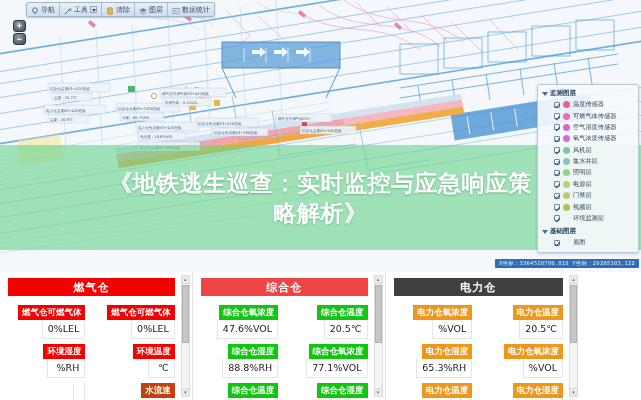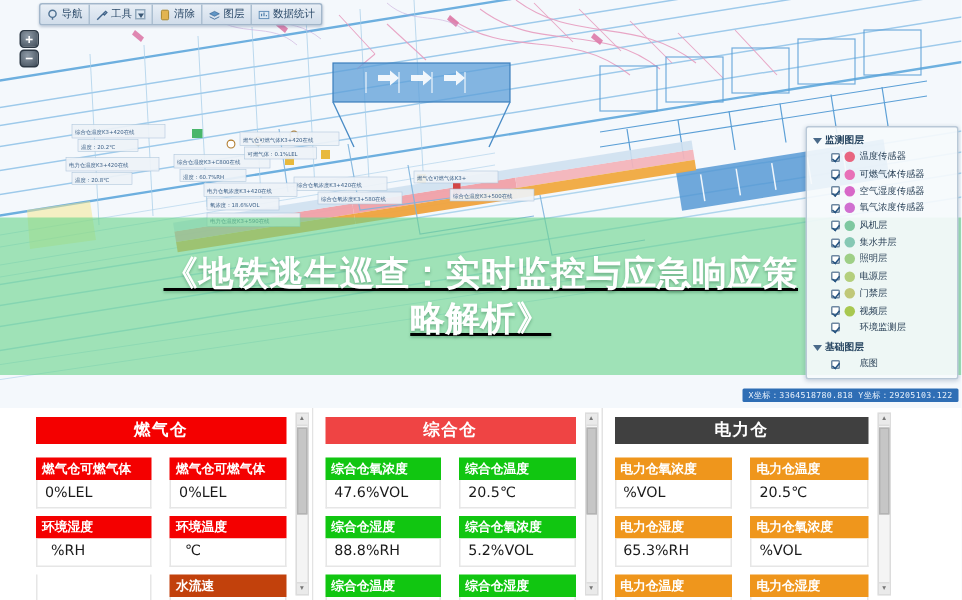--- a/index.html
+++ b/index.html
@@ -106,32 +106,32 @@
     font-size: 5.5px; padding: 1px 4px; border-radius: 1px;
     white-space: nowrap; letter-spacing: .2px;
     font-family: "DejaVu Sans Mono", monospace;
   }
 
   
   #title-band {
     position: absolute; left: 0; top: 145px; width: 641px; height: 105px;
     background: rgba(106, 213, 140, .62);
     z-index: 25;
-    display: flex; flex-direction: column; align-items: center; justify-content: center; text-decoration: underline;
+    display: flex; flex-direction: column; align-items: center; justify-content: center;
   }
   #title-band .tline {
     color: #ffffff; font-weight: bold; font-size: 23px; line-height: 30px;
     letter-spacing: .5px; text-align: center;
     text-shadow: 0 1px 2px rgba(20,90,50,.35);
     font-family: "DejaVu Sans", sans-serif;
   }
 
   
   #panels {
-    position: absolute; left: 16px; top: 272px; width: 580px; height: 128px;
+    position: absolute; left: 0; top: 272px; width: 580px; height: 128px;
     display: flex; gap: 0px; background: #ffffff;
   }
   .panel {
     position: relative; height: 128px; overflow: hidden;
     border-right: 1px solid #e3e3e3;
     background: #ffffff;
     padding: 4px 4px 0 6px;
   }
   .panel.p0 { width: 213px; }
   .panel.p1 { width: 213px; }
@@ -140,21 +140,21 @@
   .pnl-head {
     height: 18px; line-height: 18px; text-align: center;
     color: #ffffff; font-weight: bold; font-size: 11px;
     margin: 2px 13px 9px 2px;
     letter-spacing: 1px;
   }
   .pnl-grid {
     display: grid; grid-template-columns: 1fr 1fr; gap: 5px 12px;
     margin-right: 13px; margin-left: 2px;
   }
-  .cell { display: flex; flex-direction: column; }
+  .cell { display: flex; flex-direction: column; align-items: flex-end; }
   .cell-lbl {
     color: #fff; font-size: 8.5px; font-weight: bold;
     padding: 2px 4px; line-height: 11px; white-space: nowrap;
     overflow: hidden;
   }
   .cell-val {
     border: 1px solid #e6e6e6; border-top: none;
     background: #fff; font-size: 9.5px; color: #1a1a1a;
     padding: 3px 5px; line-height: 12px; min-height: 18px;
     font-family: "DejaVu Sans", sans-serif;
@@ -552,21 +552,21 @@
       <div class="cell">
         <div class="cell-lbl" style="background:#11C611">综合仓温度</div>
         <div class="cell-val">20.5℃</div>
       </div>
       <div class="cell">
         <div class="cell-lbl" style="background:#11C611">综合仓湿度</div>
         <div class="cell-val">88.8%RH</div>
       </div>
       <div class="cell">
         <div class="cell-lbl" style="background:#11C611">综合仓氧浓度</div>
-        <div class="cell-val">5.2%VOL</div>
+        <div class="cell-val">77.1%VOL</div>
       </div>
       <div class="cell">
         <div class="cell-lbl" style="background:#11C611">综合仓温度</div>
         <div class="cell-val"></div>
       </div>
       <div class="cell">
         <div class="cell-lbl" style="background:#11C611">综合仓湿度</div>
         <div class="cell-val"></div>
       </div>
     </div>

